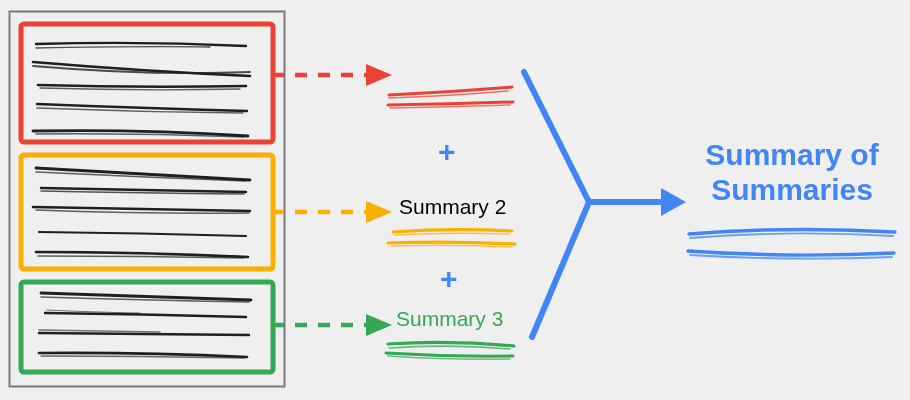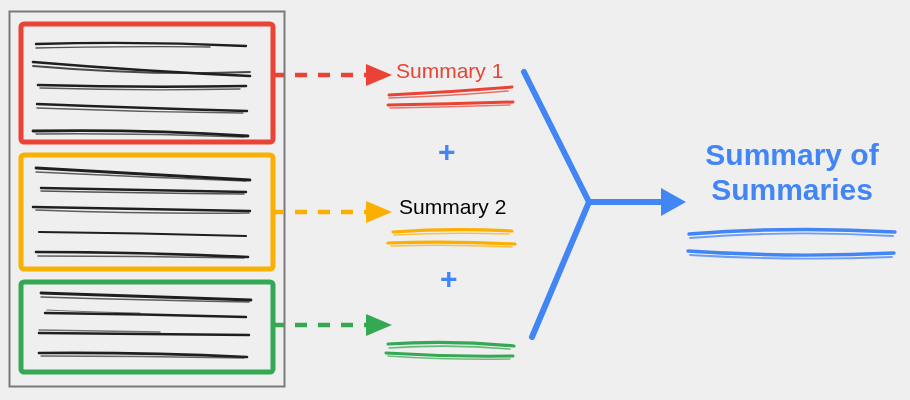--- a/index.html
+++ b/index.html
@@ -136,24 +136,24 @@
 
     <g stroke="#4285f4" fill="none" stroke-linecap="round">
       <path d="M689 234 Q790 226 895 232" stroke-width="3.4"></path>
       <path d="M690 238 Q790 230 893 236" stroke-width="1.8" opacity=".75"></path>
       <path d="M688 251 Q790 258 894 253" stroke-width="3.4"></path>
       <path d="M690 255 Q790 261 892 257" stroke-width="1.8" opacity=".75"></path>
     </g>
 
   </svg>
 
-  <div class="label summary-label" style="left:396px; top:60px; color:#ea4335;">Summary 1</div>
 
   <div class="label summary-label" style="left:399px; top:196px; color:#000000;">Summary 2</div>
 
+  <div class="label summary-label" style="left:396px; top:308px; color:#34a853;">Summary 3</div>
 
   <div class="label" style="left:438px; top:137px; font-size:30px; font-weight:700; color:#4285f4;">+</div>
 
   <div class="label" style="left:440px; top:264px; font-size:30px; font-weight:700; color:#4285f4;">+</div>
 
   <div class="label final-label" style="left:662px; top:138px; color:#4285f4;">
     <div>Summary of</div>
     <div>Summaries</div>
   </div>
 

